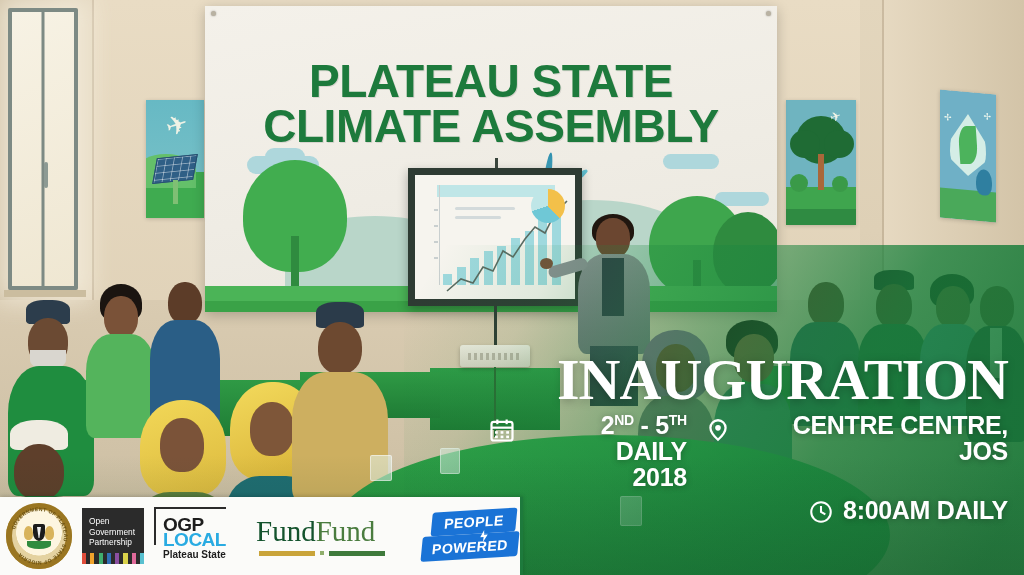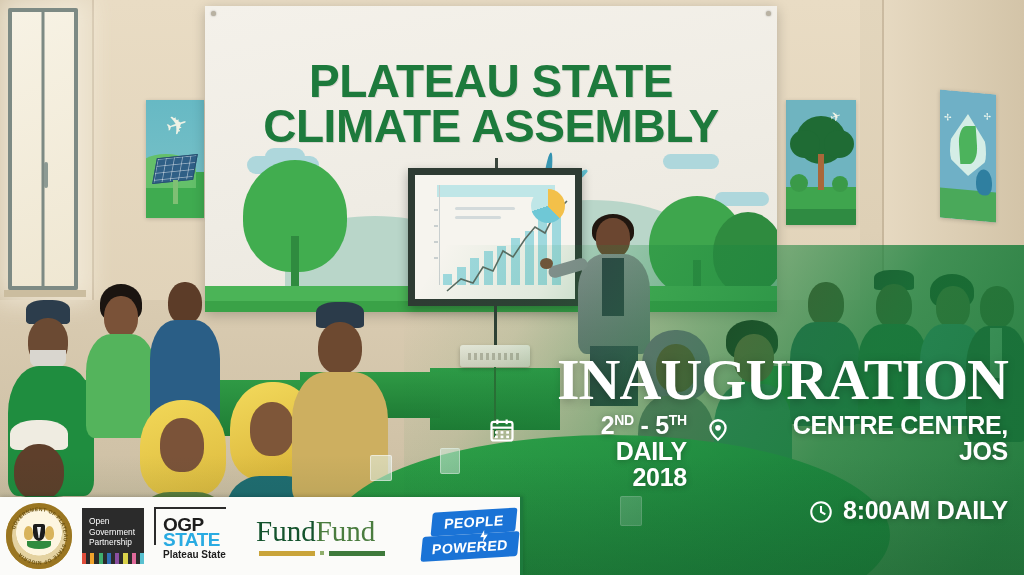--- a/index.html
+++ b/index.html
@@ -564,21 +564,21 @@
           <i style="background:#2b2b2b"></i>
         <i style="background:#e06a9a"></i>
           <i style="background:#2b2b2b"></i>
           <i style="background:#58c0d0"></i>
       </div>
     </div>
 
     <div id="ogp-local">
       <div class="bracket"></div>
       <div class="ogp">OGP</div>
-      <div class="local">STATE</div>
+      <div class="local">LOCAL</div>
       <div class="ps">Plateau State</div>
     </div>
 
     <div id="fundlink">
       <div class="word">
         <span class="fund">Fund</span><span class="link">Fund</span>
       </div>
       <div class="rule">
         <span class="g"></span>
         <span class="dot"></span>

